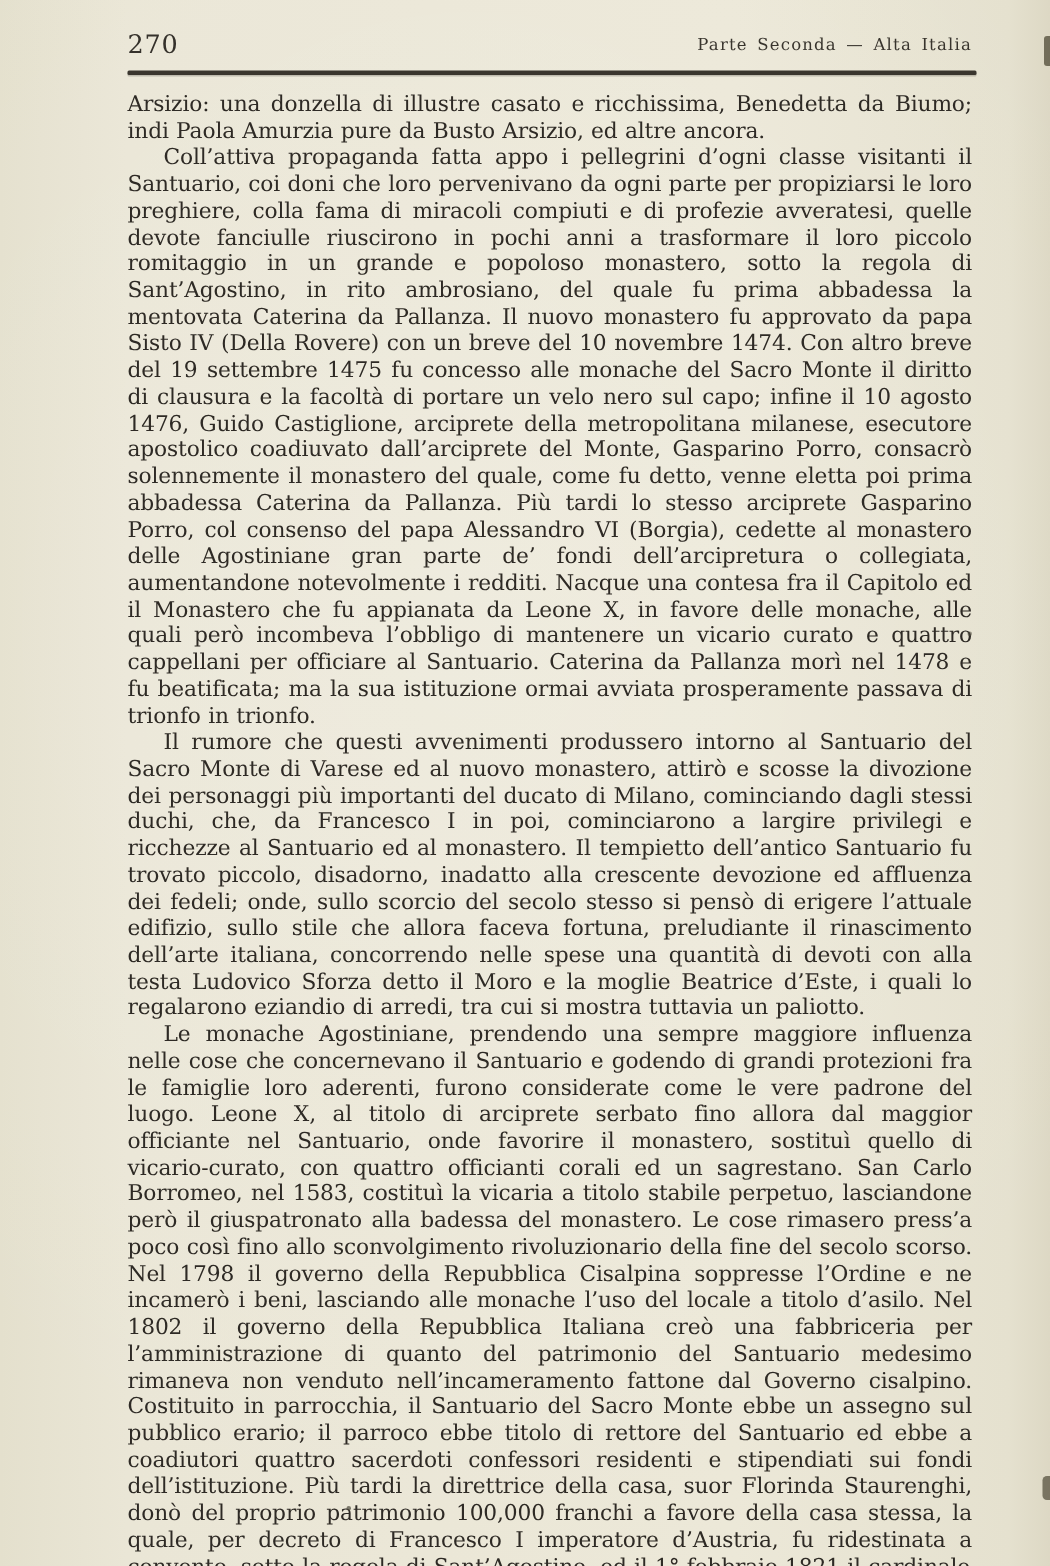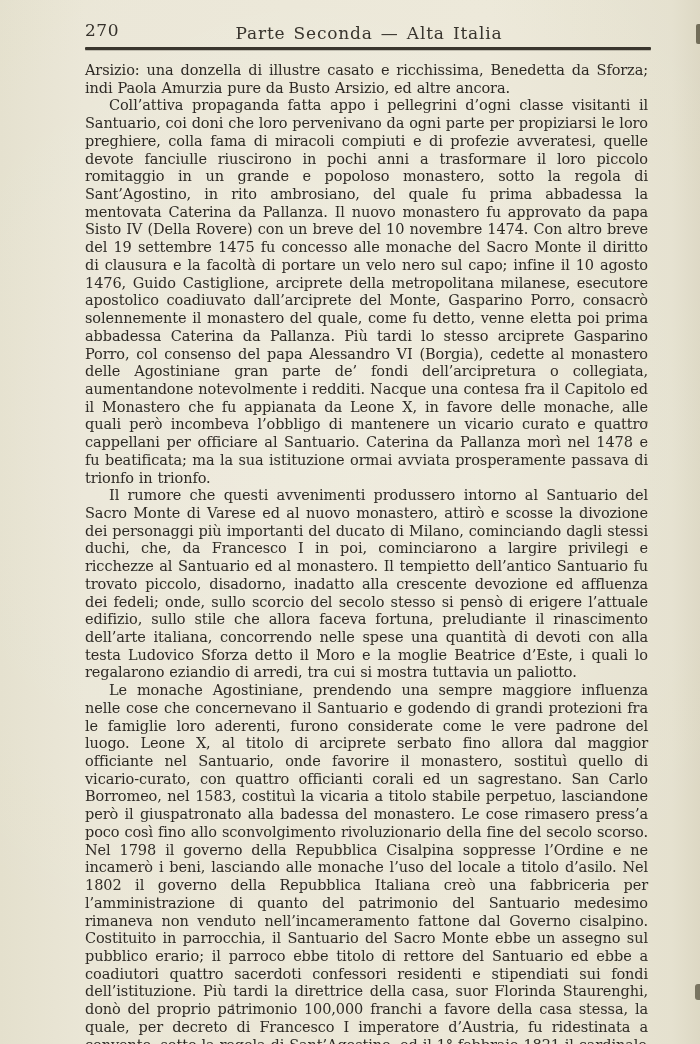--- a/index.html
+++ b/index.html
@@ -33,22 +33,22 @@
     top: 0;
     font-size: 17px;
     letter-spacing: 0.5px;
     color: #35312b;
   }
   .head-title {
     position: absolute;
     left: 5px;
     right: 0;
     top: 3px;
-    text-align: center;
-    font-size: 17px;
+    text-align: right;
+    font-size: 11px;
     letter-spacing: 0.8px;
     word-spacing: 2px;
     color: #38342d;
   }
   .head-rule {
     position: absolute;
     top: 47px;
     left: 85px;
     width: 566px;
     height: 2.6px;
@@ -99,21 +99,21 @@
 <div class="page">
 
   <header class="running-head">
     <span class="page-num">270</span>
     <span class="head-title">Parte Seconda — Alta Italia</span>
   </header>
 
   <div class="head-rule"></div>
 
   <main class="text-block">
-    <p class="noindent">Arsizio: una donzella di illustre casato e ricchissima, Benedetta da Sforza; indi Paola Amurzia pure da Busto Arsizio, ed altre ancora.</p>
+    <p class="noindent">Arsizio: una donzella di illustre casato e ricchissima, Benedetta da Biumo; indi Paola Amurzia pure da Busto Arsizio, ed altre ancora.</p>
     <p>Coll’attiva propaganda fatta appo i pellegrini d’ogni classe visitanti il Santuario, coi doni che loro pervenivano da ogni parte per propiziarsi le loro preghiere, colla fama di miracoli compiuti e di profezie avveratesi, quelle devote fanciulle riuscirono in pochi anni a trasformare il loro piccolo romitaggio in un grande e popoloso monastero, sotto la regola di Sant’Agostino, in rito ambrosiano, del quale fu prima abbadessa la mentovata Caterina da Pallanza. Il nuovo monastero fu approvato da papa Sisto IV (Della Rovere) con un breve del 10 novembre 1474. Con altro breve del 19 settembre 1475 fu concesso alle monache del Sacro Monte il diritto di clausura e la facoltà di portare un velo nero sul capo; infine il 10 agosto 1476, Guido Castiglione, arciprete della metropolitana milanese, esecutore apostolico coadiuvato dall’arciprete del Monte, Gasparino Porro, consacrò solennemente il monastero del quale, come fu detto, venne eletta poi prima abbadessa Caterina da Pallanza. Più tardi lo stesso arciprete Gasparino Porro, col consenso del papa Alessandro VI (Borgia), cedette al monastero delle Agostiniane gran parte de’ fondi dell’arcipretura o collegiata, aumentandone notevolmente i redditi. Nacque una contesa fra il Capitolo ed il Monastero che fu appianata da Leone X, in favore delle monache, alle quali però incombeva l’obbligo di mantenere un vicario curato e quattro cappellani per officiare al Santuario. Caterina da Pallanza morì nel 1478 e fu beatificata; ma la sua istituzione ormai avviata prosperamente passava di trionfo in trionfo.</p>
     <p>Il rumore che questi avvenimenti produssero intorno al Santuario del Sacro Monte di Varese ed al nuovo monastero, attirò e scosse la divozione dei personaggi più importanti del ducato di Milano, cominciando dagli stessi duchi, che, da Francesco I in poi, cominciarono a largire privilegi e ricchezze al Santuario ed al monastero. Il tempietto dell’antico Santuario fu trovato piccolo, disadorno, inadatto alla crescente devozione ed affluenza dei fedeli; onde, sullo scorcio del secolo stesso si pensò di erigere l’attuale edifizio, sullo stile che allora faceva fortuna, preludiante il rinascimento dell’arte italiana, concorrendo nelle spese una quantità di devoti con alla testa Ludovico Sforza detto il Moro e la moglie Beatrice d’Este, i quali lo regalarono eziandio di arredi, tra cui si mostra tuttavia un paliotto.</p>
     <p>Le monache Agostiniane, prendendo una sempre maggiore influenza nelle cose che concernevano il Santuario e godendo di grandi protezioni fra le famiglie loro aderenti, furono considerate come le vere padrone del luogo. Leone X, al titolo di arciprete serbato fino allora dal maggior officiante nel Santuario, onde favorire il monastero, sostituì quello di vicario-curato, con quattro officianti corali ed un sagrestano. San Carlo Borromeo, nel 1583, costituì la vicaria a titolo stabile perpetuo, lasciandone però il giuspatronato alla badessa del monastero. Le cose rimasero press’a poco così fino allo sconvolgimento rivoluzionario della fine del secolo scorso. Nel 1798 il governo della Repubblica Cisalpina soppresse l’Ordine e ne incamerò i beni, lasciando alle monache l’uso del locale a titolo d’asilo. Nel 1802 il governo della Repubblica Italiana creò una fabbriceria per l’amministrazione di quanto del patrimonio del Santuario medesimo rimaneva non venduto nell’incameramento fattone dal Governo cisalpino. Costituito in parrocchia, il Santuario del Sacro Monte ebbe un assegno sul pubblico erario; il parroco ebbe titolo di rettore del Santuario ed ebbe a coadiutori quattro sacerdoti confessori residenti e stipendiati sui fondi dell’istituzione. Più tardi la direttrice della casa, suor Florinda Staurenghi, donò del proprio patrimonio 100,000 franchi a favore della casa stessa, la quale, per decreto di Francesco I imperatore d’Austria, fu ridestinata a convento, sotto la regola di Sant’Agostino, ed il 1° febbraio 1821 il cardinale</p>
   </main>
 
   <div class="speck speck-bottom-center"></div>
   <div class="speck speck-mid-right"></div>
   <div class="edge-mark edge-mark-top-right"></div>
   <div class="edge-mark edge-mark-bottom-right"></div>
 

